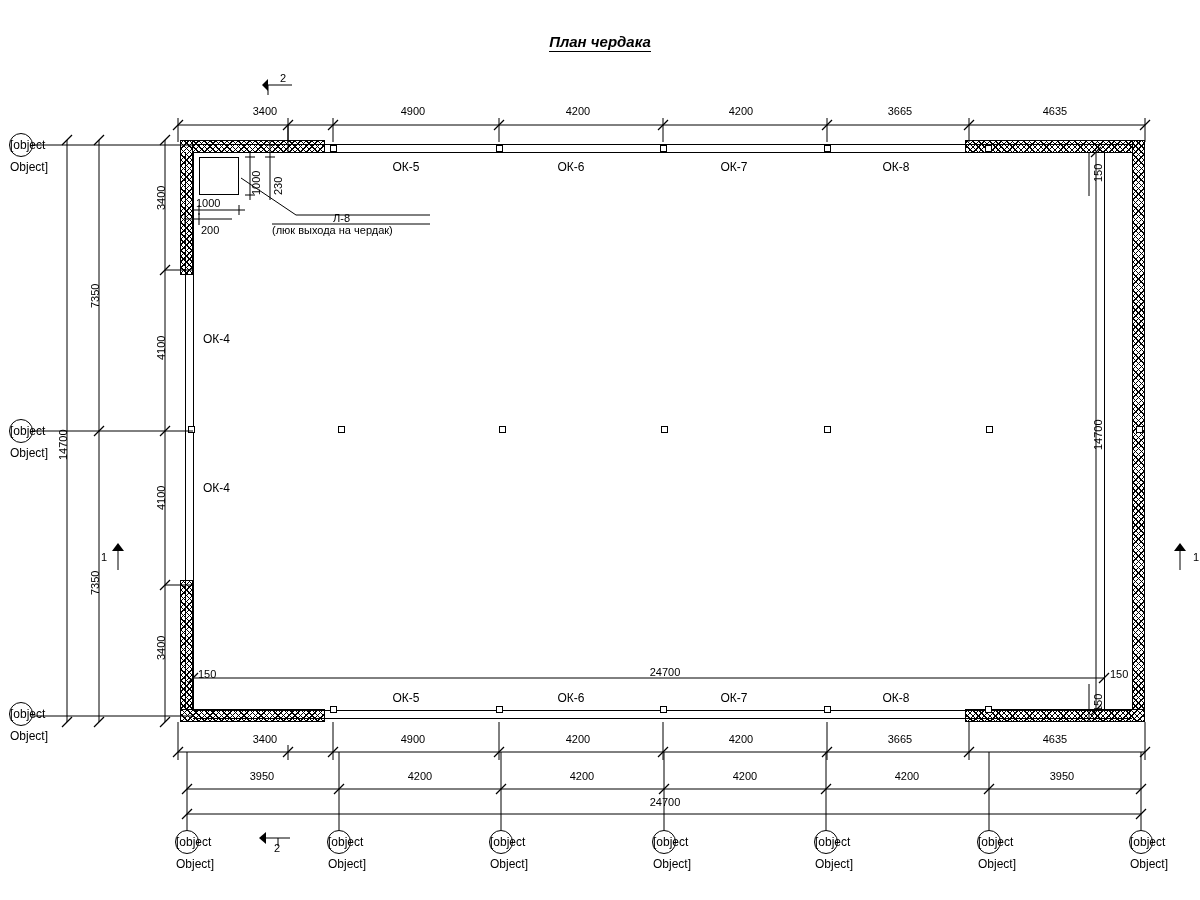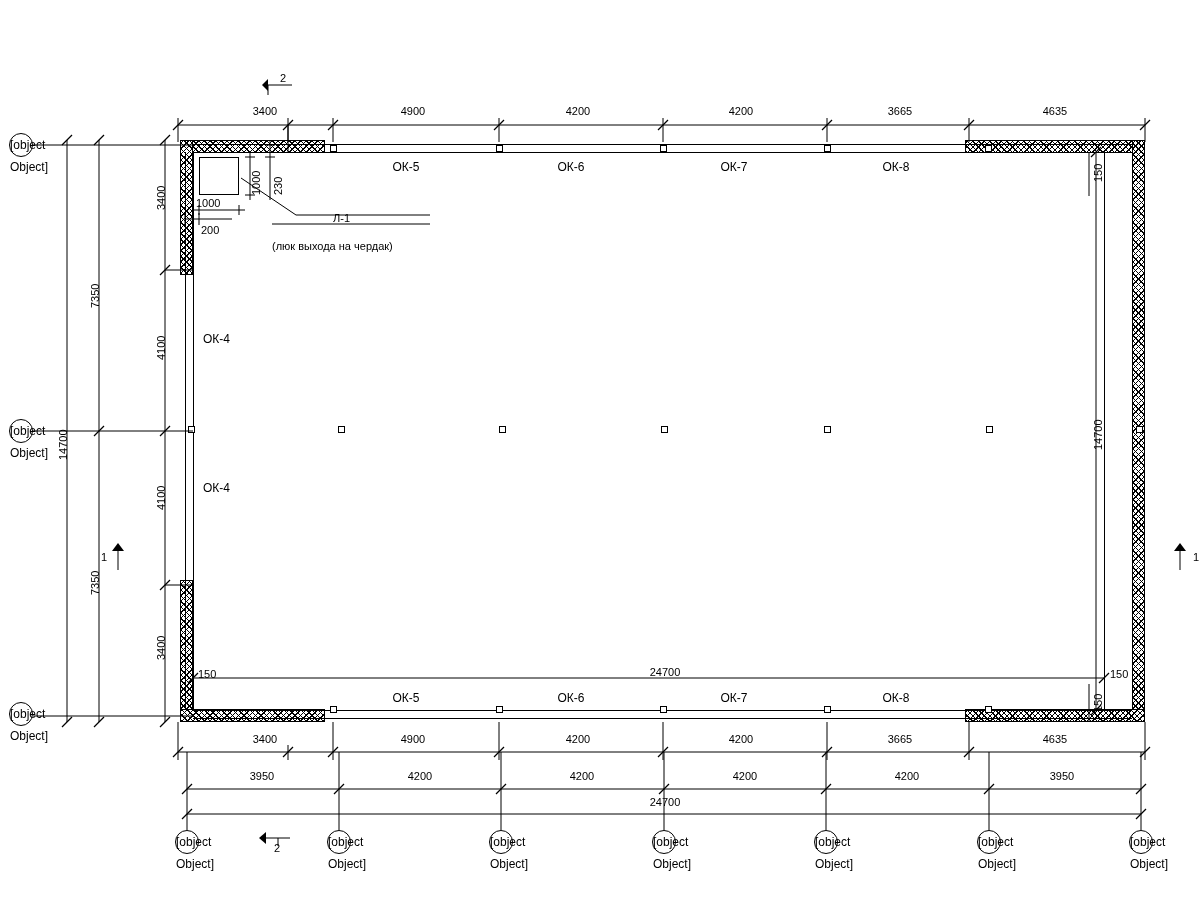--- a/index.html
+++ b/index.html
@@ -105,20 +105,21 @@
     width: 1200px;
     height: 900px;
     pointer-events: none;
   }
 </style>
 </head>
 <body>
 
 <div id="sheet">
 
+  <div class="title"><span>План чердака</span></div>
 
   <div class="wall" style="left:180px; top:140px; width:145px; height:13px;"></div>
   <div class="wall" style="left:965px; top:140px; width:180px; height:13px;"></div>
   <div class="wall" style="left:180px; top:140px; width:13px; height:135px;"></div>
   <div class="wall" style="left:180px; top:580px; width:13px; height:142px;"></div>
   <div class="wall" style="left:1132px; top:140px; width:13px; height:582px;"></div>
   <div class="wall" style="left:180px; top:709px; width:145px; height:13px;"></div>
   <div class="wall" style="left:965px; top:709px; width:180px; height:13px;"></div>
 
   <div class="ln h" style="left:193px; top:144px; width:939px;"></div>
@@ -160,22 +161,22 @@
   <div class="okl" style="left:870px; top:160px; width:52px;">ОК-8</div>
 
   <div class="okl" style="left:380px; top:691px; width:52px;">ОК-5</div>
   <div class="okl" style="left:545px; top:691px; width:52px;">ОК-6</div>
   <div class="okl" style="left:708px; top:691px; width:52px;">ОК-7</div>
   <div class="okl" style="left:870px; top:691px; width:52px;">ОК-8</div>
 
   <div class="okl" style="left:203px; top:332px; width:52px; text-align:left;">ОК-4</div>
   <div class="okl" style="left:203px; top:481px; width:52px; text-align:left;">ОК-4</div>
 
-  <div class="lbl" style="left:333px; top:212px;">Л-1</div>
-  <div class="lbl" style="left:272px; top:240px;">(люк выхода на чердак)</div>
+  <div class="lbl" style="left:333px; top:212px;">Л-8</div>
+  <div class="lbl" style="left:272px; top:224px;">(люк выхода на чердак)</div>
 
   <div class="lbl" style="left:196px; top:197px;">1000</div>
   <div class="lbl vert" style="left:250px; top:195px;">1000</div>
   <div class="lbl vert" style="left:272px; top:195px;">230</div>
   <div class="lbl" style="left:201px; top:224px;">200</div>
 
   <div class="lbl vert" style="left:1092px; top:182px;">150</div>
   <div class="lbl" style="left:198px; top:668px;">150</div>
   <div class="lbl" style="left:1110px; top:668px;">150</div>
   <div class="lbl vert" style="left:1092px; top:712px;">150</div>

